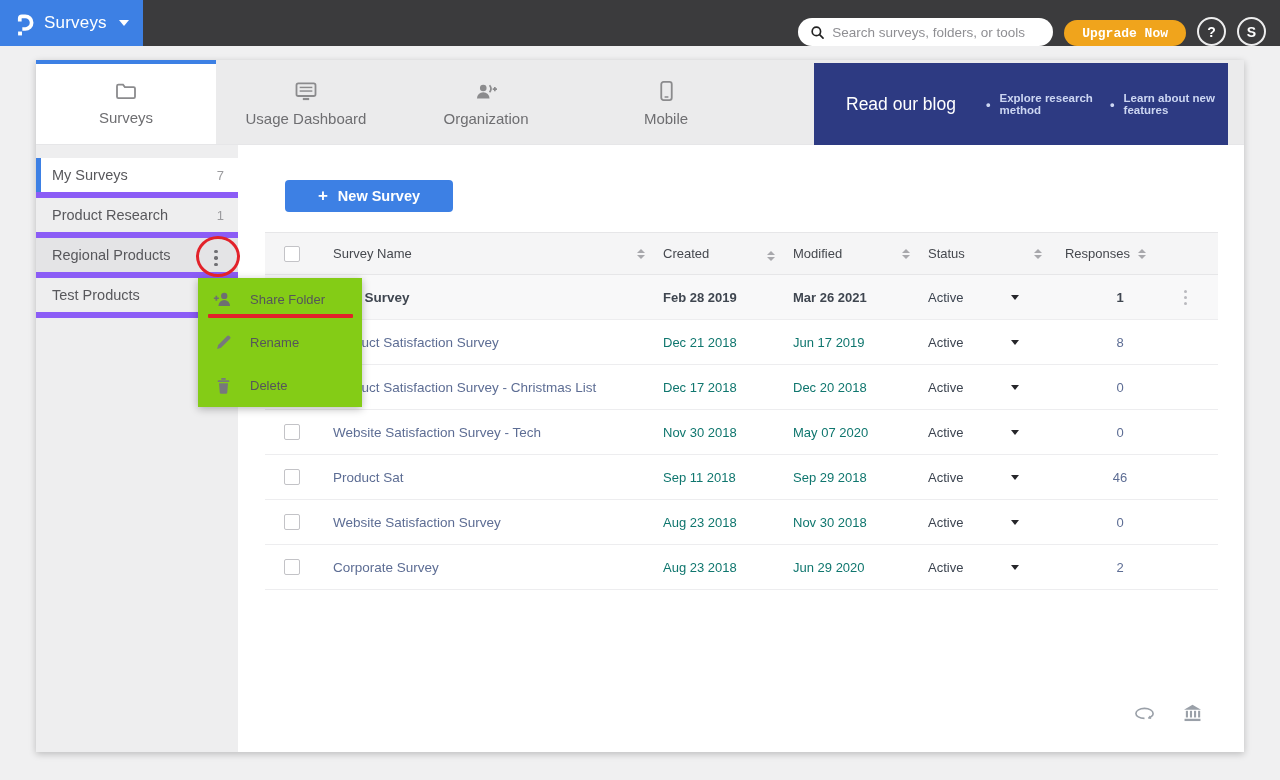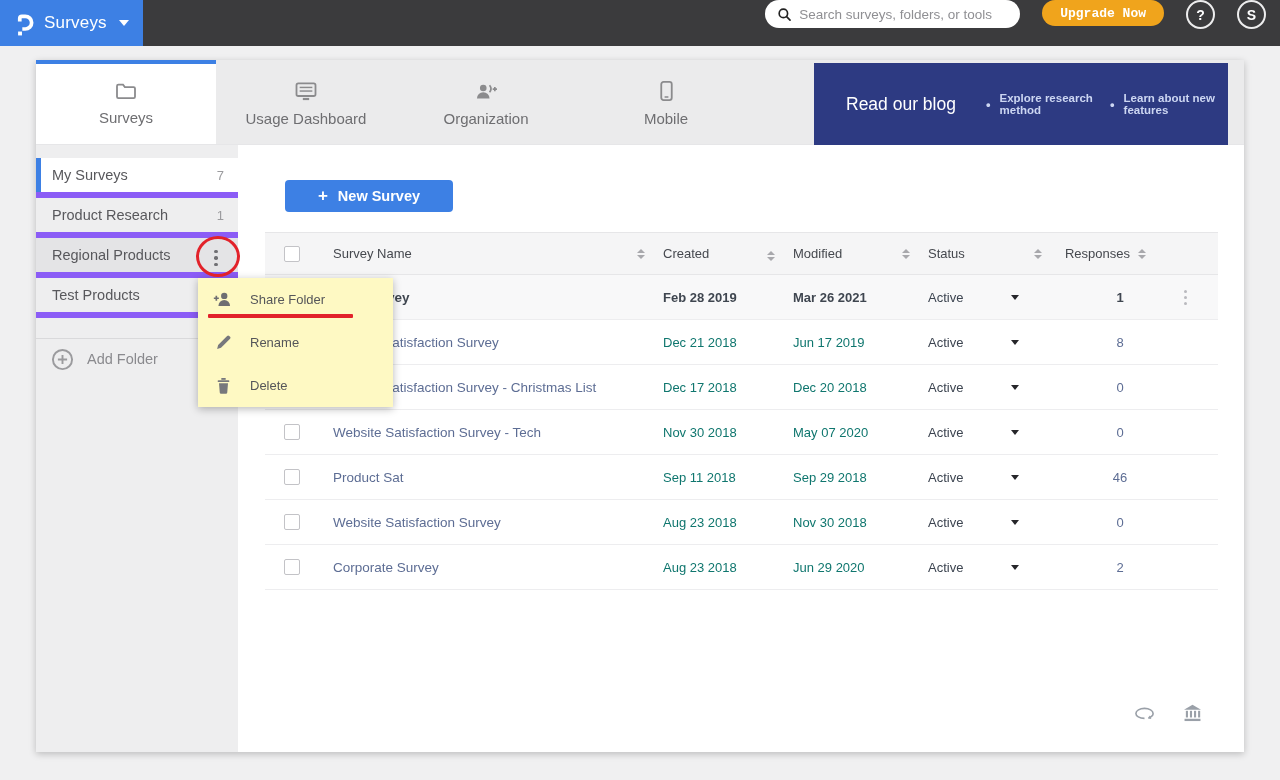--- a/index.html
+++ b/index.html
@@ -5,21 +5,21 @@
   *{box-sizing:border-box;margin:0;padding:0}
   html,body{width:1280px;height:780px;overflow:hidden}
   body{position:relative;font-family:"Liberation Sans",sans-serif;background:#f0f0f1;-webkit-font-smoothing:antialiased}
   [data-interactable="true"]{cursor:pointer}
 
   
   .topbar{position:absolute;left:0;top:0;width:1280px;height:46px;background:var(--topbar-bg,#3b3b3d);z-index:10}
   .brand{position:absolute;left:0;top:0;width:143px;height:46px;background:var(--brand-blue,#3d80e4);display:flex;align-items:center;gap:9px;padding-left:13px}
   .brand-label{color:#fff;font-size:17px;letter-spacing:.2px}
   .caret-dn{width:0;height:0;border-left:5.5px solid transparent;border-right:5.5px solid transparent;border-top:6px solid #fff;margin-left:3px}
-  .topbar-right{position:absolute;right:14px;top:0;height:46px;display:flex;align-items:flex-start;gap:22px}
+  .topbar-right{position:absolute;right:14px;top:0;height:46px;display:flex;align-items:flex-end;gap:11px}
   .searchbox{width:255px;height:28px;background:#fff;border-radius:14px;display:flex;align-items:center;padding:0 12px;gap:7px}
   .searchbox input{border:0;outline:0;flex:1;font-size:13.5px;color:#333;background:transparent;font-family:inherit}
   .searchbox input::placeholder{color:#8f8f93}
   .upgrade{height:26px;padding:0 18px;border:0;border-radius:13px;background:var(--upgrade-orange,#f0a41c);color:#fff;font-weight:700;font-size:13px;font-family:Liberation Mono, monospace}
   .circ{width:29px;height:29px;border-radius:50%;border:2px solid #ededee;color:#fff;display:flex;align-items:center;justify-content:center;font-size:14px;font-weight:700}
 
   
   .card{position:absolute;left:36px;top:60px;width:1208px;height:692px;background:#fff;box-shadow:0 2px 7px rgba(0,0,0,.22)}
 
   
@@ -73,21 +73,21 @@
   .statustxt{color:#3c4450}
   .dcaret{width:0;height:0;border-left:4.5px solid transparent;border-right:4.5px solid transparent;border-top:5.5px solid #26262a;margin-left:48px}
   .respval{color:var(--link-slate,#5d6d94)}
   .trow.highlighted .name-link,.trow.highlighted .datecell,.trow.highlighted .respval{color:#3f4650;font-weight:700}
   .rkebab{display:flex;flex-direction:column;align-items:center}
   .rkebab i{display:block;width:3px;height:3px;border-radius:50%;background:#b9b9be;margin:1.5px 0}
 
   .footer-icons{position:absolute;right:42px;bottom:30px;display:flex;gap:28px;align-items:center}
 
   
-  .context-menu{position:absolute;left:198px;top:278px;width:195px;background:#fef9c3;box-shadow:0 2px 8px rgba(0,0,0,.28);z-index:50}
+  .context-menu{position:absolute;left:198px;top:278px;width:164px;background:#84cc16;box-shadow:0 2px 8px rgba(0,0,0,.28);z-index:50}
   .mitem{position:relative;height:43px;display:flex;align-items:center;gap:17px;padding-left:15px;color:#55565a;font-size:13px}
   .micon{width:20px;display:flex;justify-content:center}
   .annot-underline{position:absolute;left:10px;width:145px;bottom:3px;height:4px;background:var(--annotation-red,#e2222a);border-radius:1px}
   .annot-circle{position:absolute;left:196px;top:236px;width:44px;height:41px;border:3px solid var(--annotation-red,#e2222a);border-radius:50%;z-index:60;pointer-events:none}
 </style>
 </head>
 <body>
 
 <div class="topbar" data-interactable="false">
   <div class="brand" data-interactable="true">
@@ -169,27 +169,20 @@
       <div class="sitem selected" data-interactable="true">
         <span data-interactable="false">Regional Products</span>
         <span class="skebab" data-interactable="true">
             <i></i>
             <i></i>
             <i></i>
           </span>
       </div>
       <div class="sitem" data-interactable="true">
         <span data-interactable="false">Test Products</span>
-      </div>
-      <div class="add-folder" data-interactable="true">
-        <svg data-interactable="false" width="23" height="23" viewBox="0 0 24 24">
-          <circle cx="12" cy="12" r="10" fill="none" stroke="#9b9b9e" stroke-width="2"></circle>
-          <path d="M12 7.2 v9.6 M7.2 12 h9.6" stroke="#9b9b9e" stroke-width="2"></path>
-        </svg>
-        <span data-interactable="false">Add Folder</span>
       </div>
     </aside>
 
     <main class="main" data-interactable="false">
       <button class="new-survey" data-interactable="true">
         <span class="plus" data-interactable="false">+</span>
         <span data-interactable="false">New Survey</span>
       </button>
 
       <div class="tbl" data-interactable="false">

